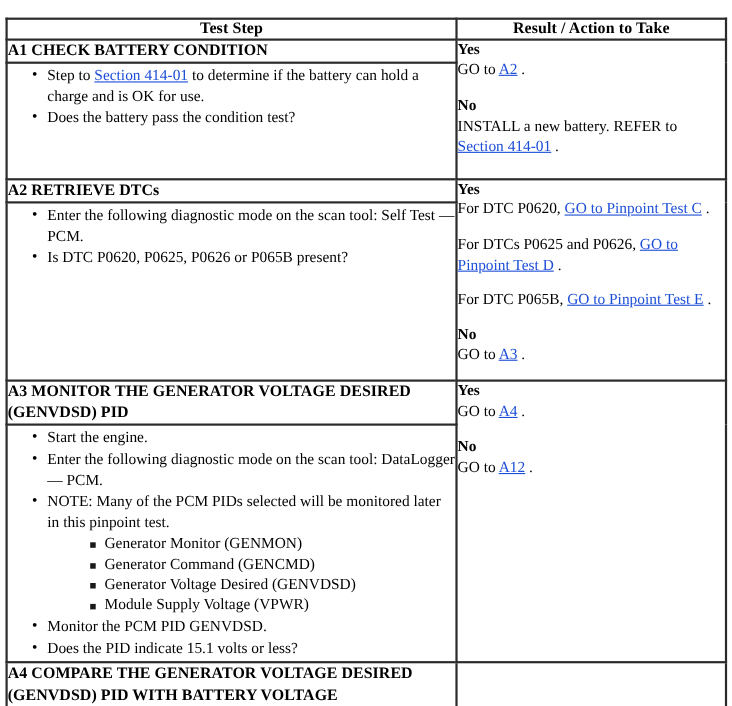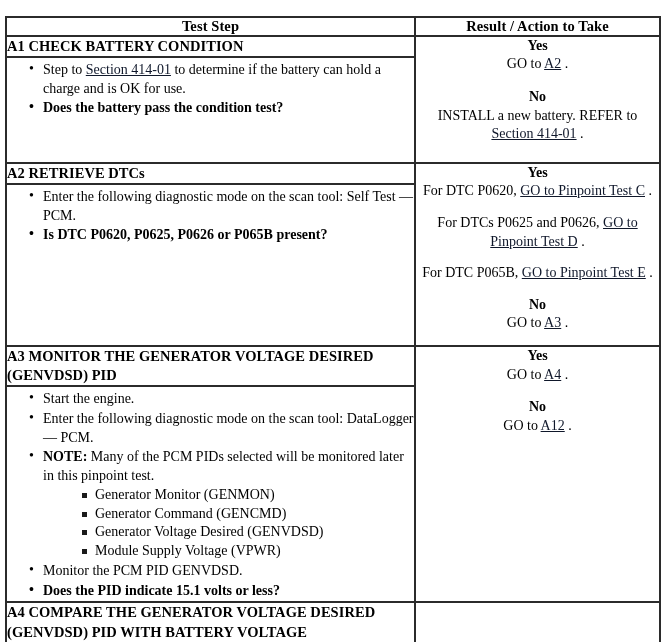--- a/index.html
+++ b/index.html
@@ -94,44 +94,43 @@
   }
   ul.sub > li:before {
     content: "";
     position: absolute;
     left: 1px;
     top: 7px;
     width: 5px;
     height: 5px;
     background: #1a1a1a;
   }
-  .b { font-weight: bold; }
+  .b { font-weight: normal; }
 
   
   td.result {
     font-size: 14px;
     padding: 5px 6px 6px 7px;
     line-height: 1.33;
-    text-align: center;
   }
   td.result .yn {
     font-weight: bold;
     margin-top: 0;
   }
   td.result p {
     margin: 0;
   }
   td.result p.gap {
     margin-top: 14px;
   }
   td.result p.gap-sm {
     margin-top: 13px;
   }
   a.lnk {
-    color: #0f172a;
+    color: #1d4ed8;
     text-decoration: underline;
   }
   .blank { }
 </style>
 </head>
 <body>
 
 <div class="page">
   <table class="pinpoint">
     <colgroup>

